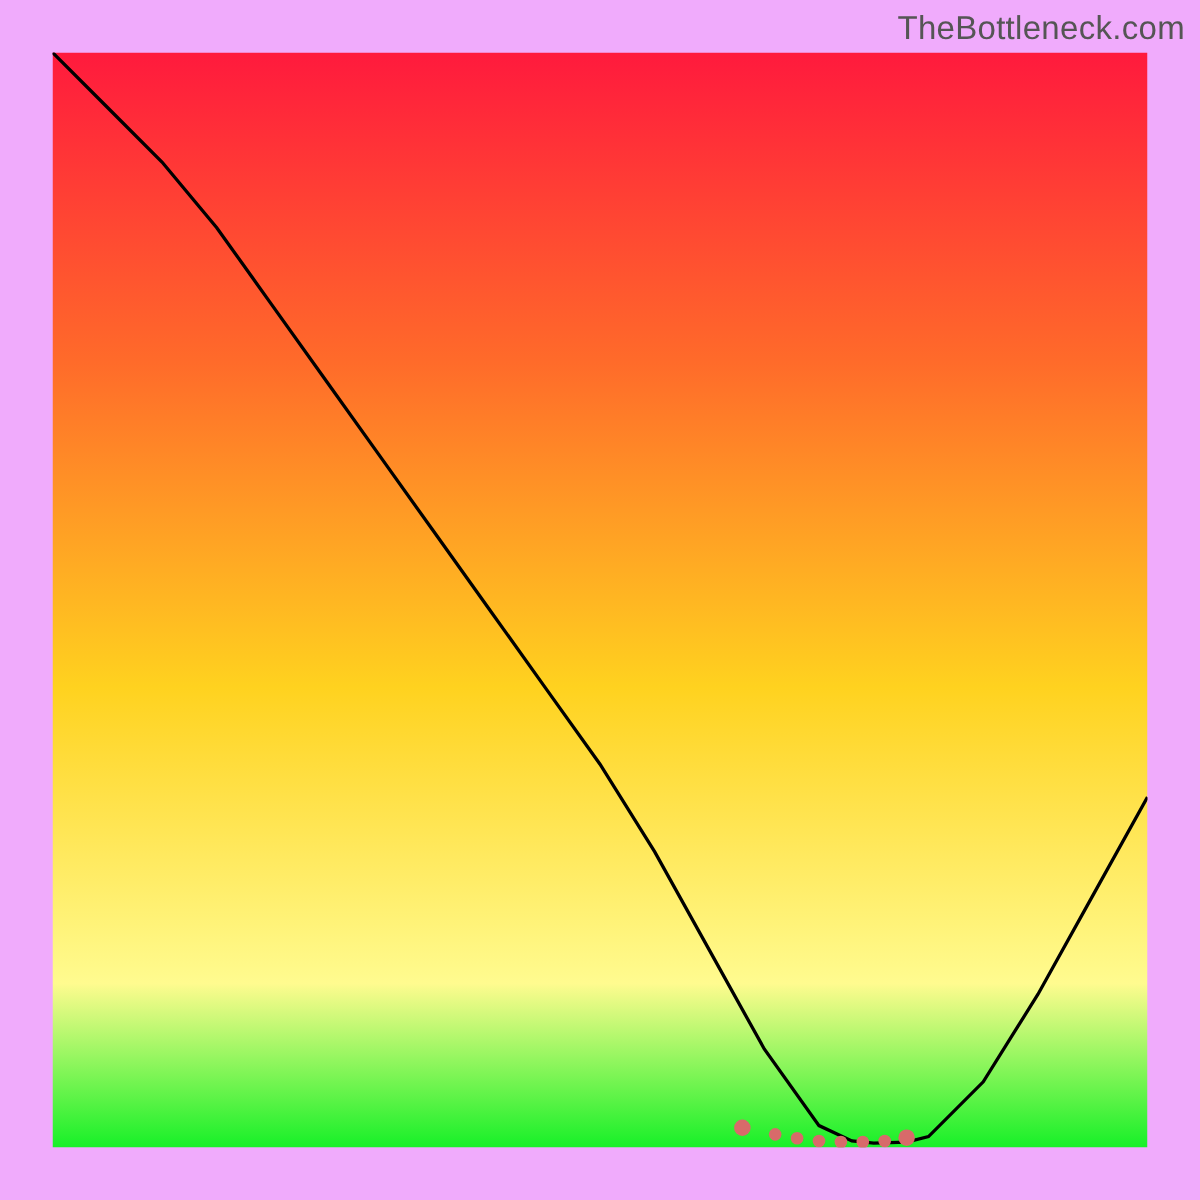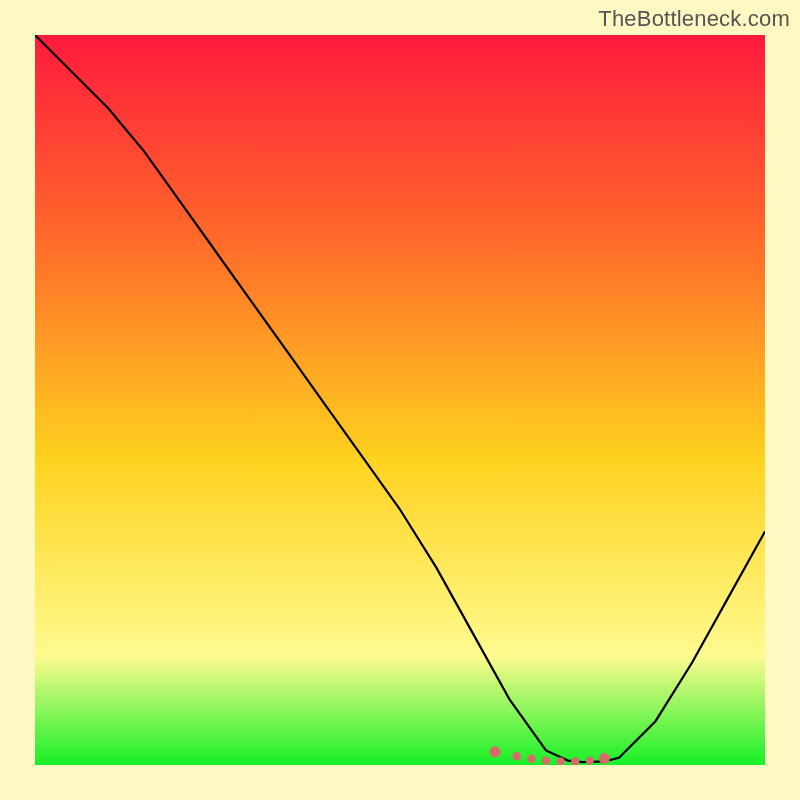--- a/index.html
+++ b/index.html
@@ -8,21 +8,21 @@
     width: 800px;
     height: 800px;
     background: #000;
     overflow: hidden;
     font-family: Arial, Helvetica, sans-serif;
   }
   .frame {
     position: relative;
     width: 800px;
     height: 800px;
-    background: #fef9c3;
+    background: #f0abfc;
   }
   .watermark {
     position: absolute;
     top: 6px;
     right: 10px;
     color: #555;
     font-size: 22px;
     font-weight: 500;
     letter-spacing: 0.2px;
     z-index: 10;

